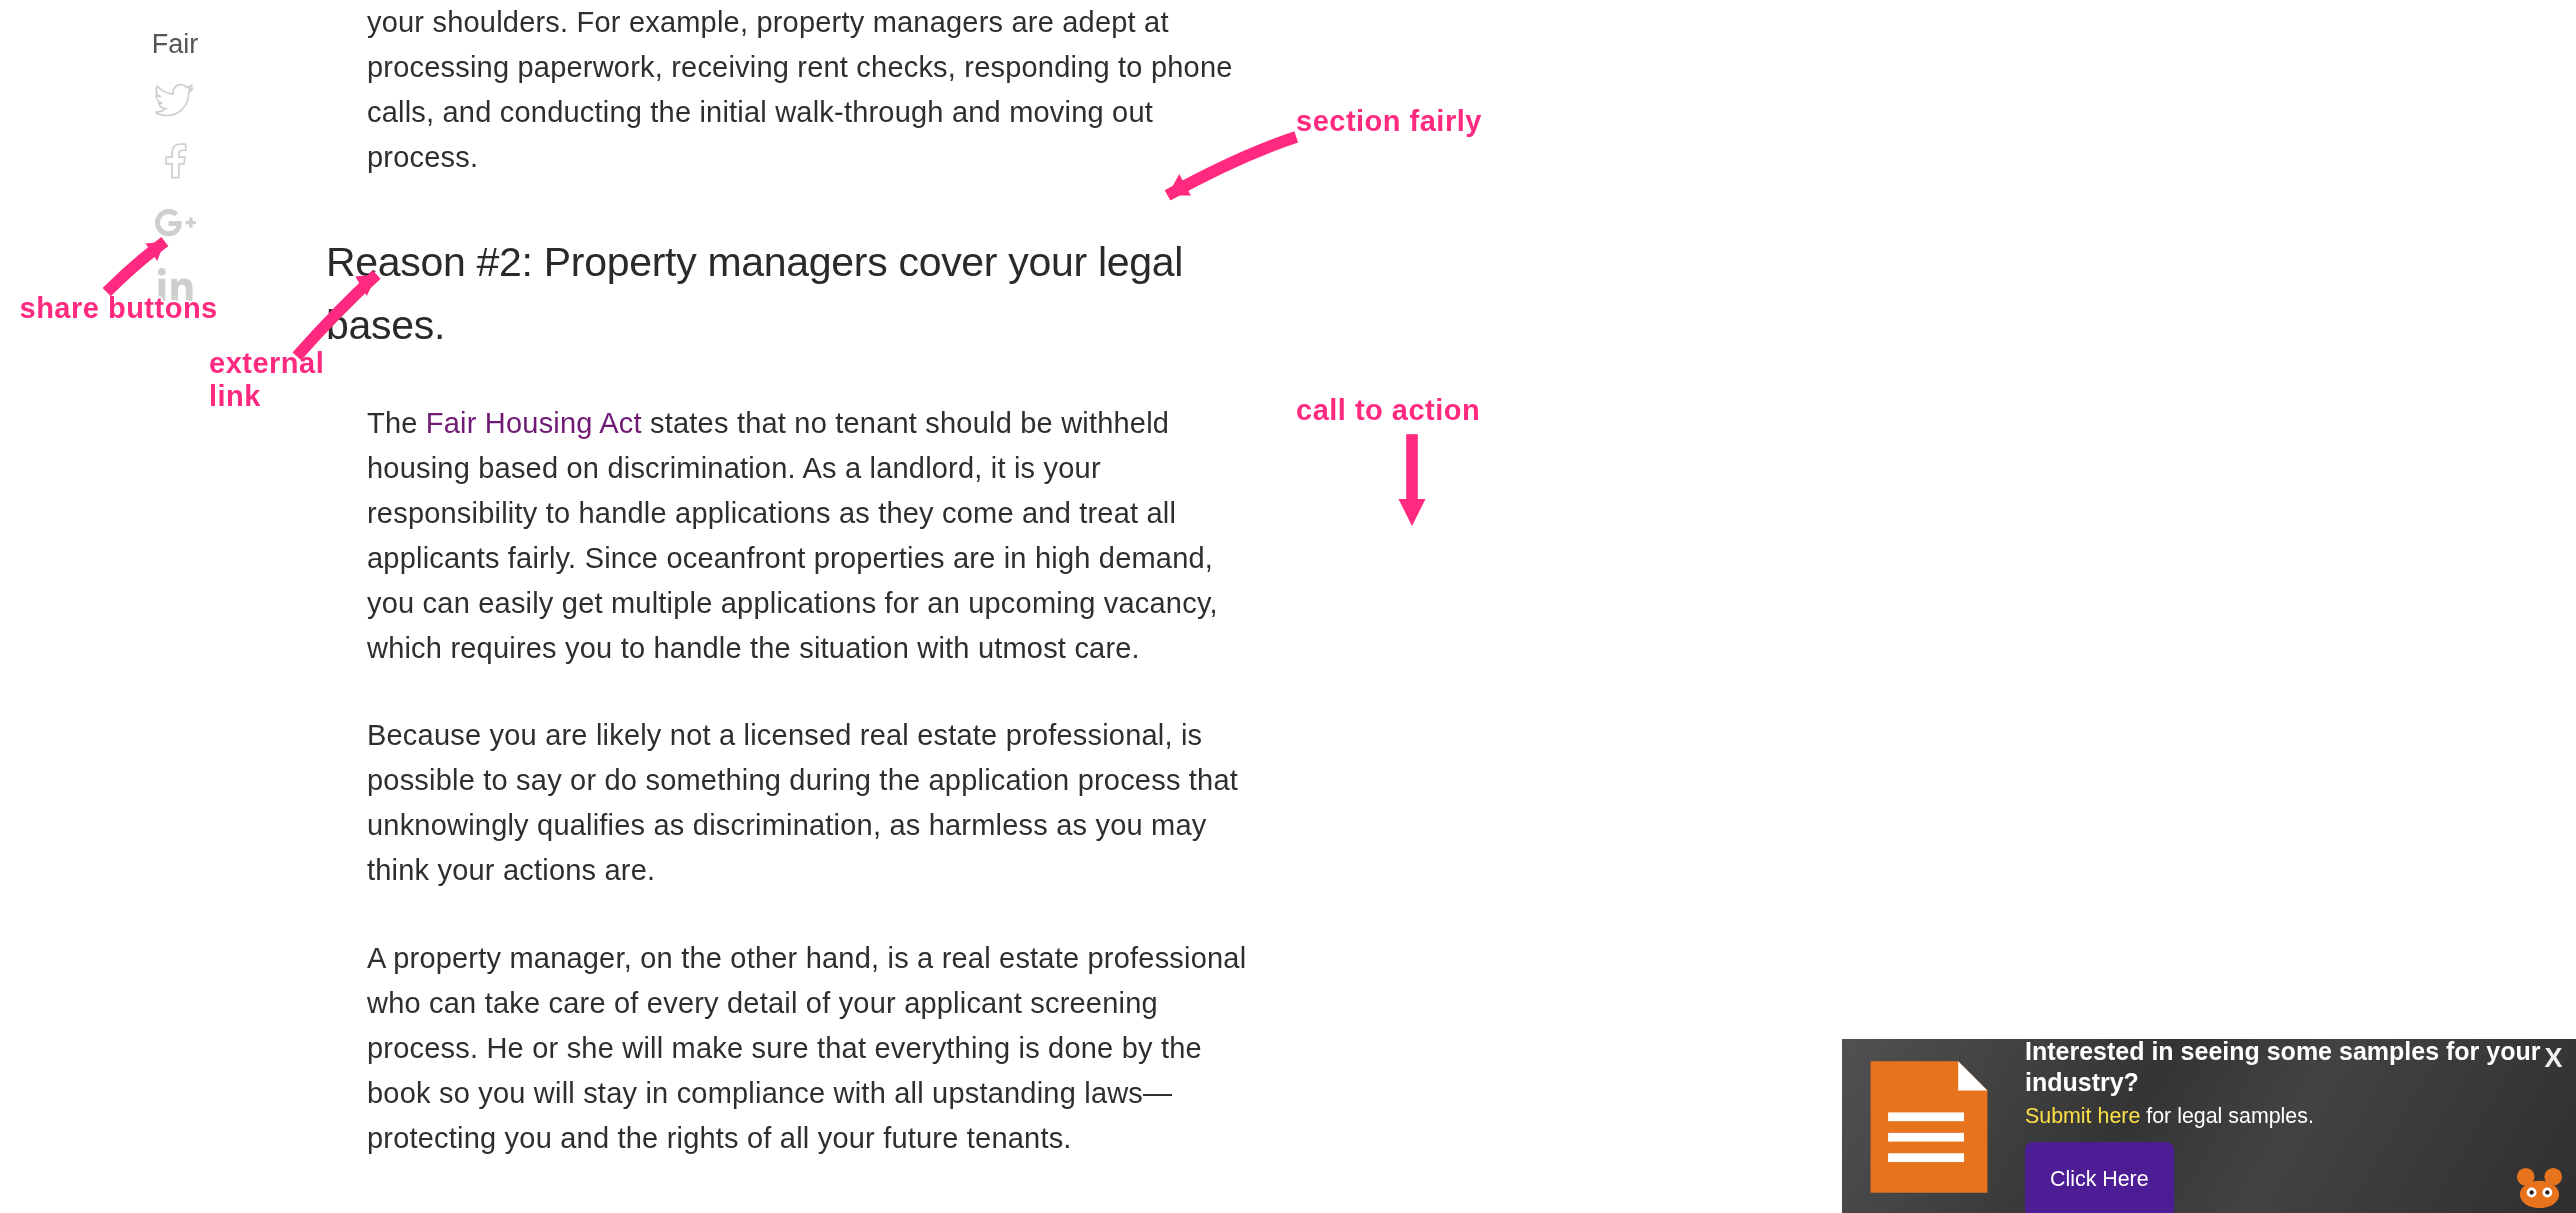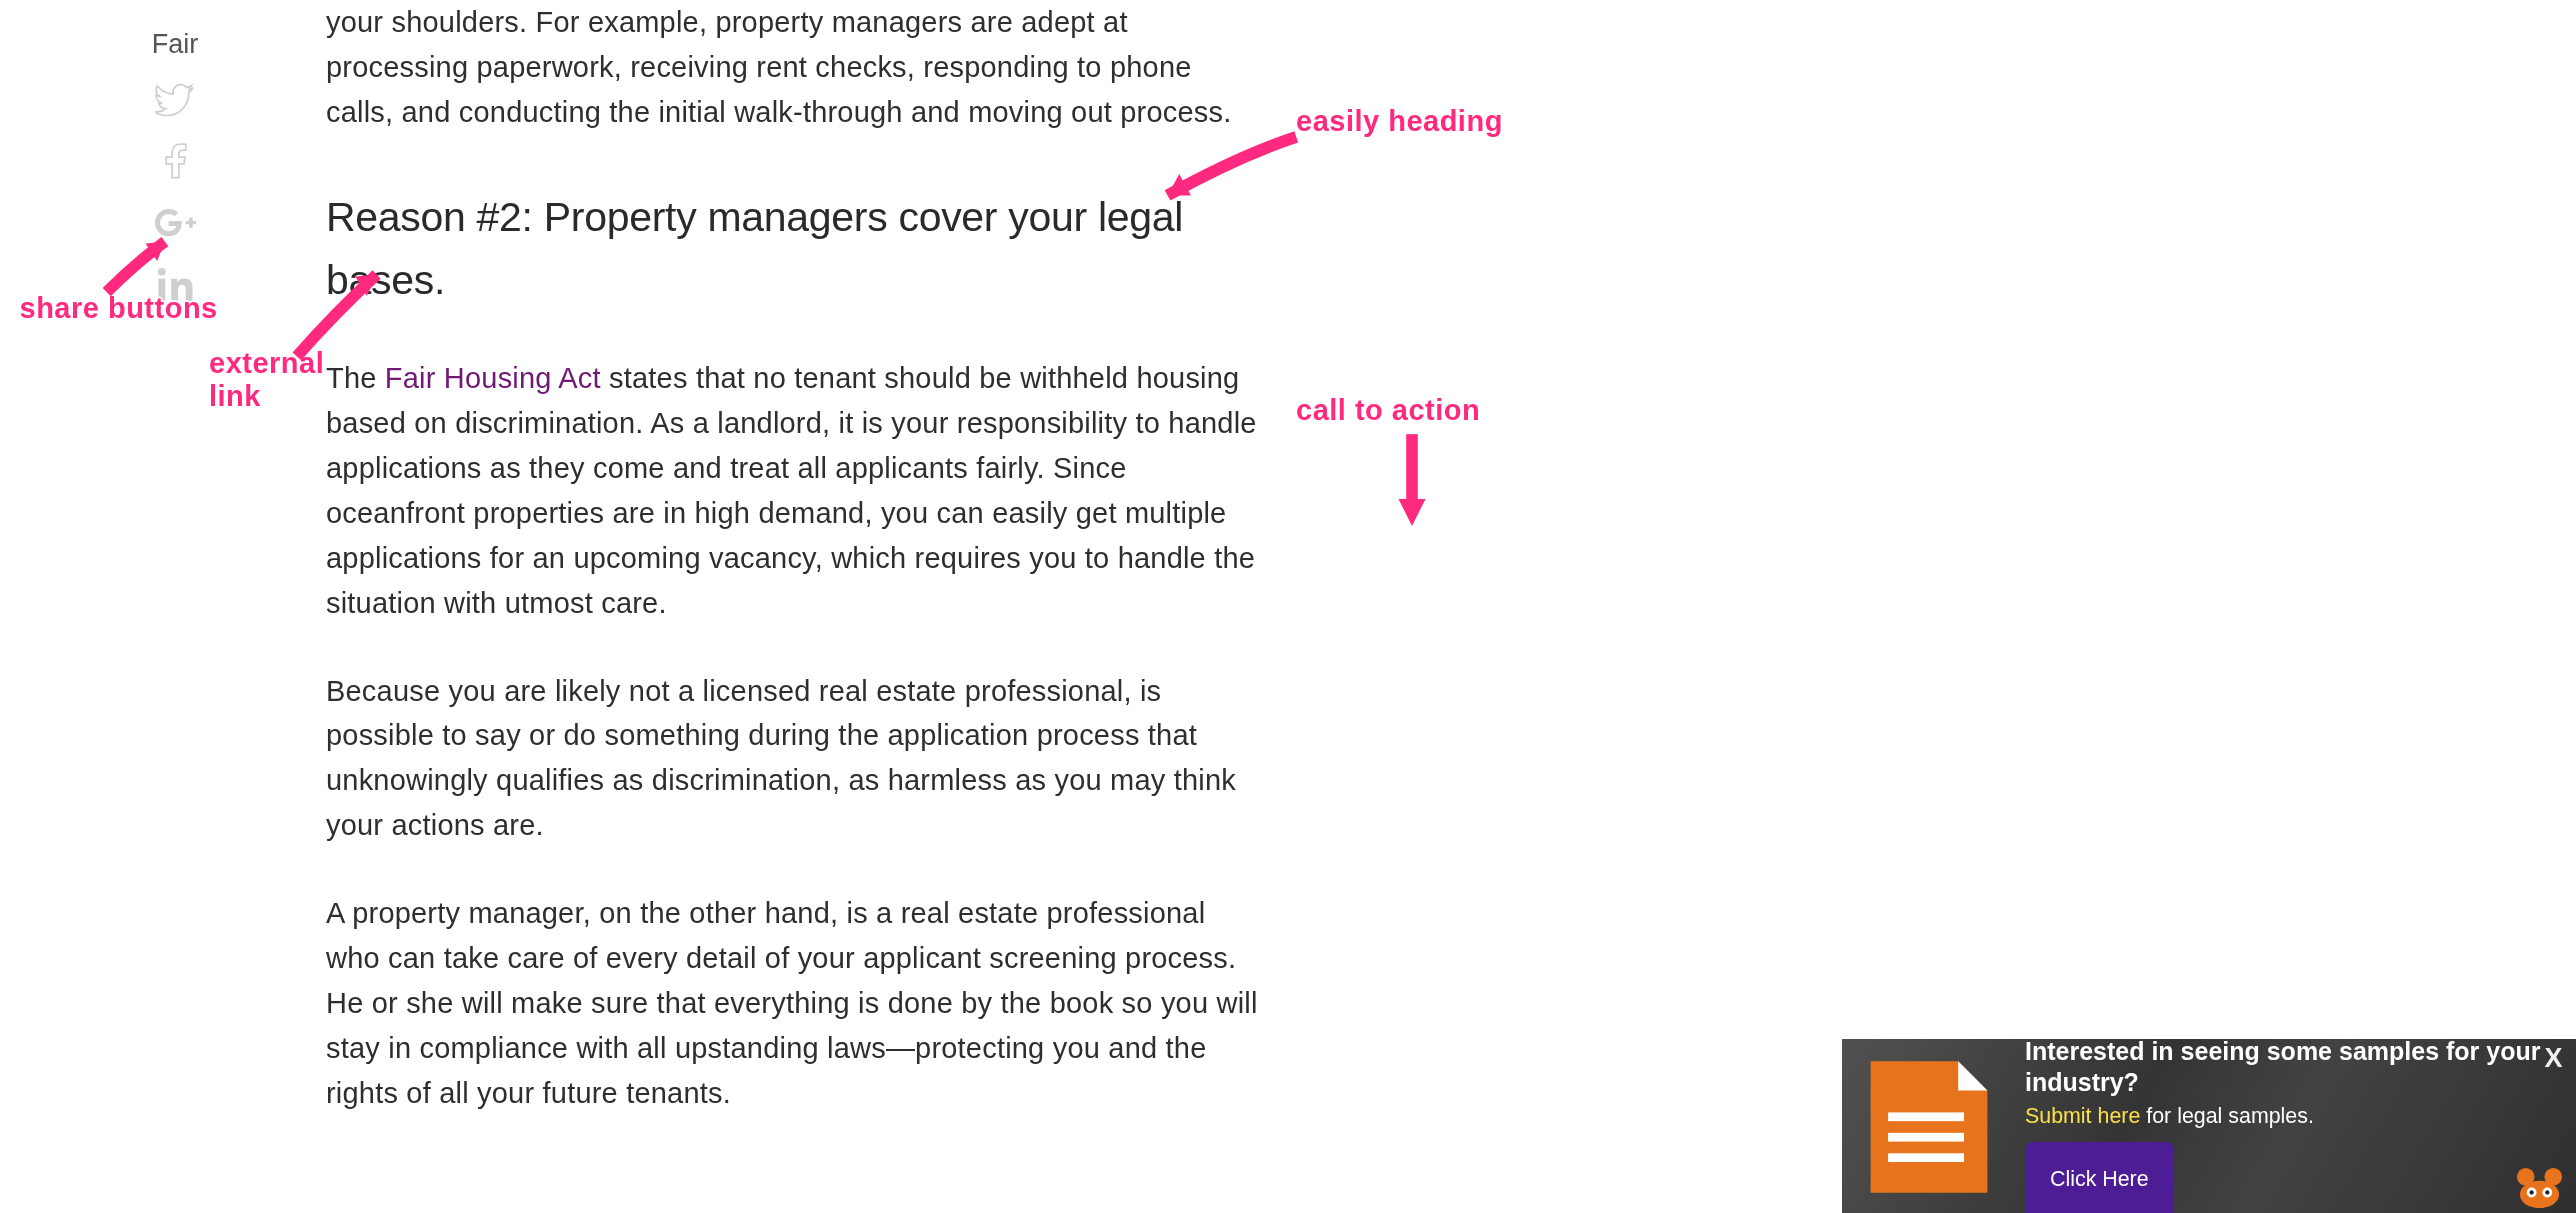--- a/index.html
+++ b/index.html
@@ -38,21 +38,21 @@
     top: 0;
     width: 935px;
   }
   .article p,
   .article h2 {
     font-size: 29px;
     line-height: 1.55;
     font-weight: 400;
     letter-spacing: 0.2px;
   }
-  .article p { margin-bottom: 43px; }
+  .article p { margin-bottom: 43px; margin-left: 41px; }
   .article h2 {
     font-size: 41px;
     font-weight: 400;
     color: #2a2a2a;
     margin: 51px 0 43px 0;
     letter-spacing: -0.3px;
   }
   .article a.inline-link { color: #701a75; text-decoration: none; }
 
   
@@ -233,21 +233,21 @@
 
 <div class="annot" style="left:209px; top:347px;">external
 link</div>
 <div class="arrow" style="left:287px; top:259px;">
   <svg width="117" height="107" viewBox="0 0 120 110">
     <path class="arrow-path" d="M10,100 Q50,55 92,16"></path>
     <polygon class="arrow-head" points="92,16 70,18 82,38"></polygon>
   </svg>
 </div>
 
-<div class="annot" style="left:1296px; top:105px;">easily heading</div>
+<div class="annot" style="left:1296px; top:105px;">section fairly</div>
 <div class="arrow" style="left:1150px; top:127px;">
   <svg width="156" height="88" viewBox="0 0 160 90">
     <path class="arrow-path" d="M150,10 Q90,30 18,70"></path>
     <polygon class="arrow-head" points="18,70 42,70 30,48"></polygon>
   </svg>
 </div>
 
 <div class="annot" style="left:1296px; top:394px;">call to action</div>
 <div class="arrow" style="left:1383px; top:429px;">
   <svg width="58" height="107" viewBox="0 0 60 110">

